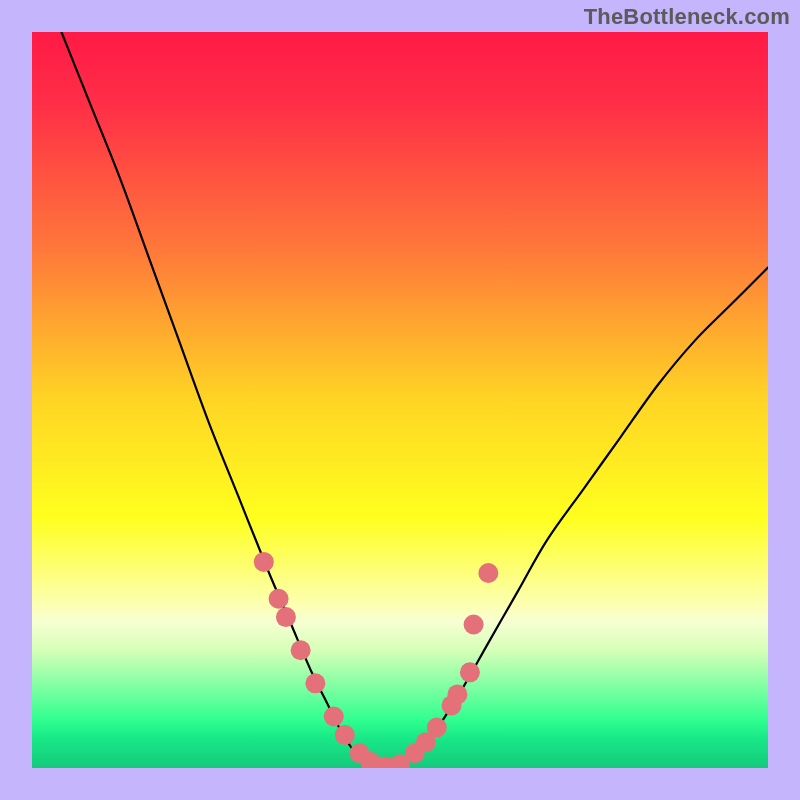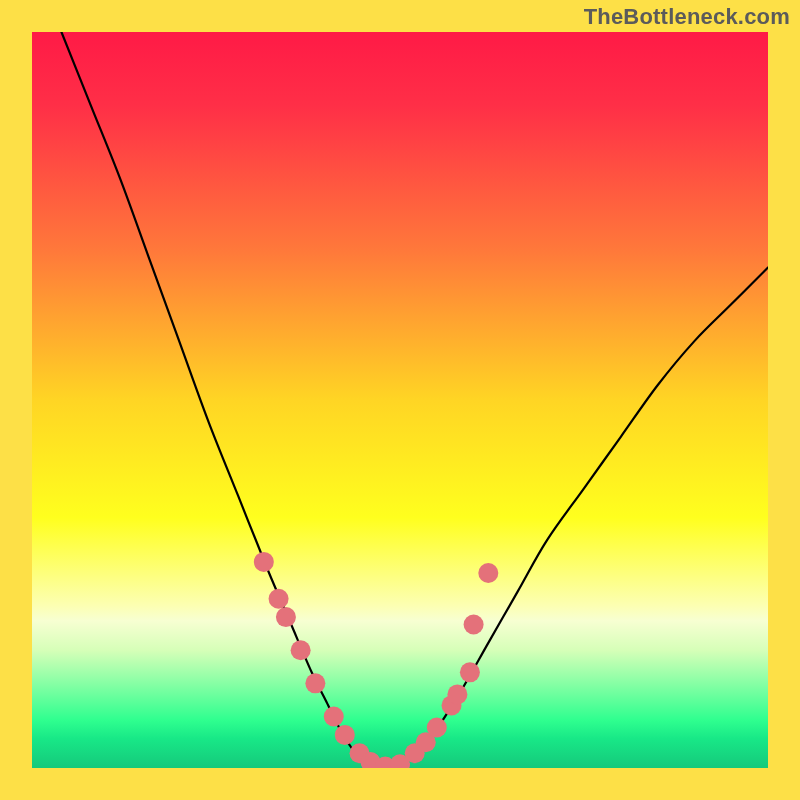--- a/index.html
+++ b/index.html
@@ -9,21 +9,21 @@
     height: 800px;
     background: #000;
     overflow: hidden;
   }
   .frame {
     position: absolute;
     left: 0;
     top: 0;
     width: 800px;
     height: 800px;
-    background: #fde047;
+    background: #c4b5fd;
   }
   .plot-area {
     position: absolute;
     left: 32px;
     top: 32px;
     width: 736px;
     height: 736px;
     overflow: hidden;
   }
   .watermark {

